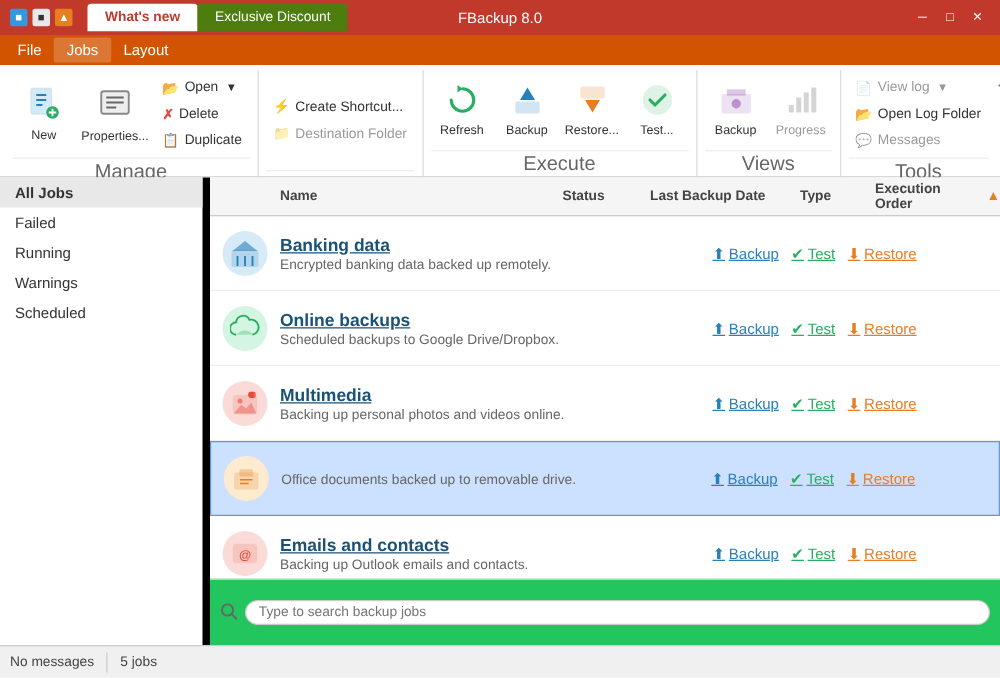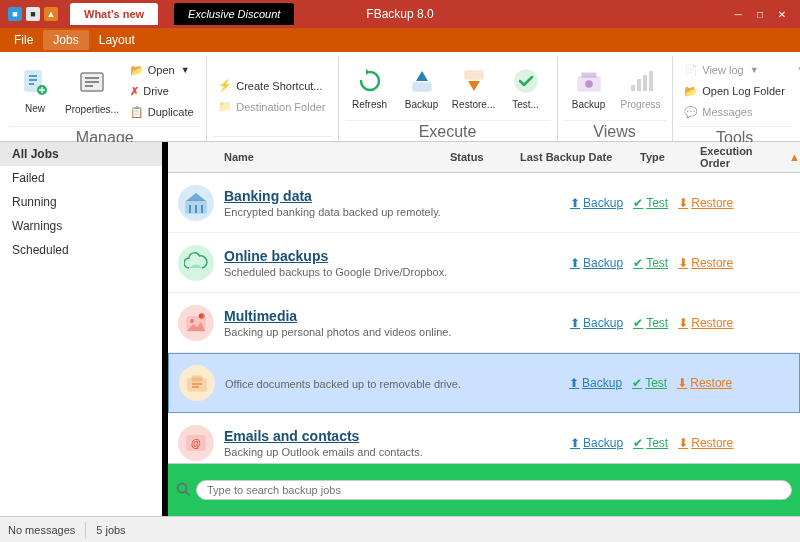--- a/index.html
+++ b/index.html
@@ -5,24 +5,24 @@
     * { box-sizing: border-box; margin: 0; padding: 0; }
     body { font-family: 'Segoe UI', Arial, sans-serif; font-size: 12px; background: #f0f0f0; width: 800px; height: 542px; overflow: hidden; }
 
     
     .title-bar {
       display: flex; align-items: center; background: #c0392b; height: 28px; padding: 0 8px;
       color: white; font-size: 12px;
     }
     .title-bar-icons { display: flex; gap: 4px; margin-right: 8px; }
     .title-bar-icon { width: 14px; height: 14px; background: #e8e8e8; border-radius: 2px; display: flex; align-items: center; justify-content: center; font-size: 9px; color: #333; cursor: pointer; }
-    .title-bar-tabs { display: flex; gap: 16px; flex: 1; align-items: center; margin-left: 4px; }
+    .title-bar-tabs { display: flex; gap: 0; flex: 1; align-items: center; margin-left: 4px; }
     .title-tab { padding: 4px 14px; font-size: 11px; cursor: pointer; border-radius: 3px 3px 0 0; height: 22px; display: flex; align-items: center; }
     .title-tab.active { background: white; color: #c0392b; font-weight: bold; }
-    .title-tab.orange { background: #000000; color: white; font-style: italic; }
+    .title-tab.orange { background: #4d7c0f; color: white; }
     .window-controls { display: flex; gap: 2px; margin-left: auto; }
     .win-btn { width: 20px; height: 16px; display: flex; align-items: center; justify-content: center; font-size: 10px; color: white; cursor: pointer; }
 
     
     .menu-bar {
       display: flex; background: #d35400; height: 24px; align-items: center; padding: 0 4px;
     }
     .menu-item { padding: 3px 10px; color: white; font-size: 12px; cursor: pointer; border-radius: 2px; }
     .menu-item:hover, .menu-item.active { background: rgba(255,255,255,0.2); }
 
@@ -178,21 +178,21 @@
         <span>Properties...</span>
       </div>
       <div class="ribbon-small-group">
         <div class="ribbon-btn-small">
           <span style="color:#e67e22;">📂</span>
           <span>Open</span>
           <span class="chevron">▼</span>
         </div>
         <div class="ribbon-btn-small">
           <span style="color:#e74c3c; font-weight:bold;">✗</span>
-          <span>Drive</span>
+          <span>Delete</span>
         </div>
         <div class="ribbon-btn-small">
           <span style="color:#3498db;">📋</span>
           <span>Duplicate</span>
         </div>
       </div>
     </div>
     <div class="ribbon-group-label">Manage</div>
   </div>
 

